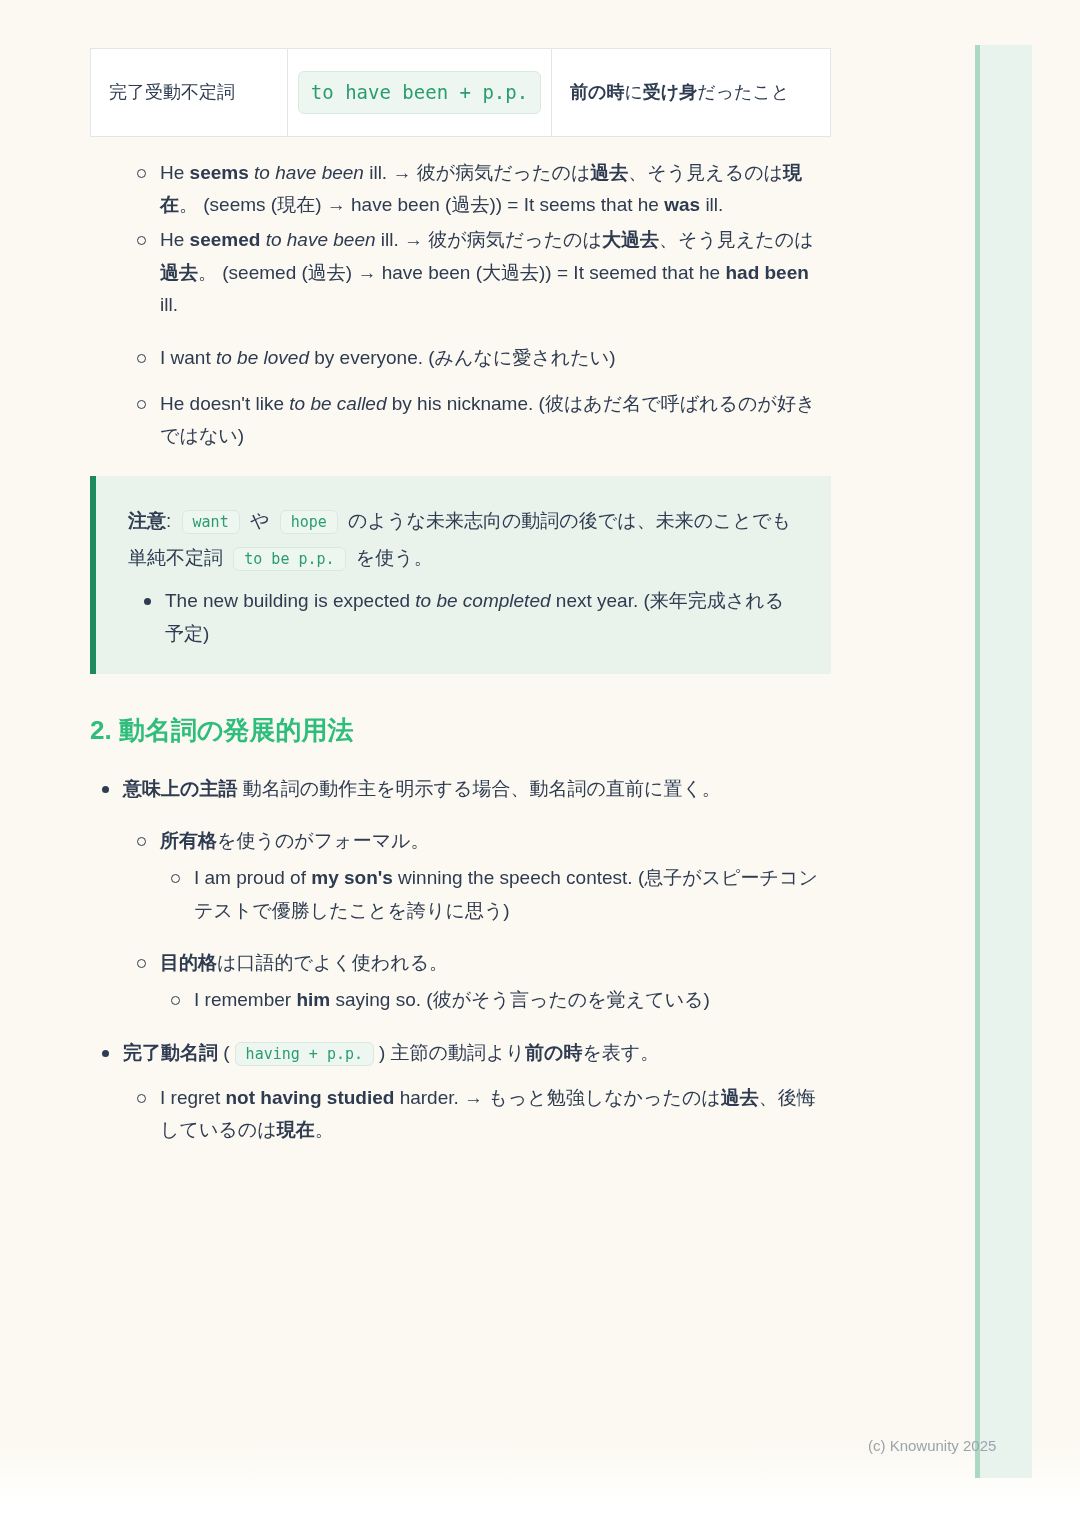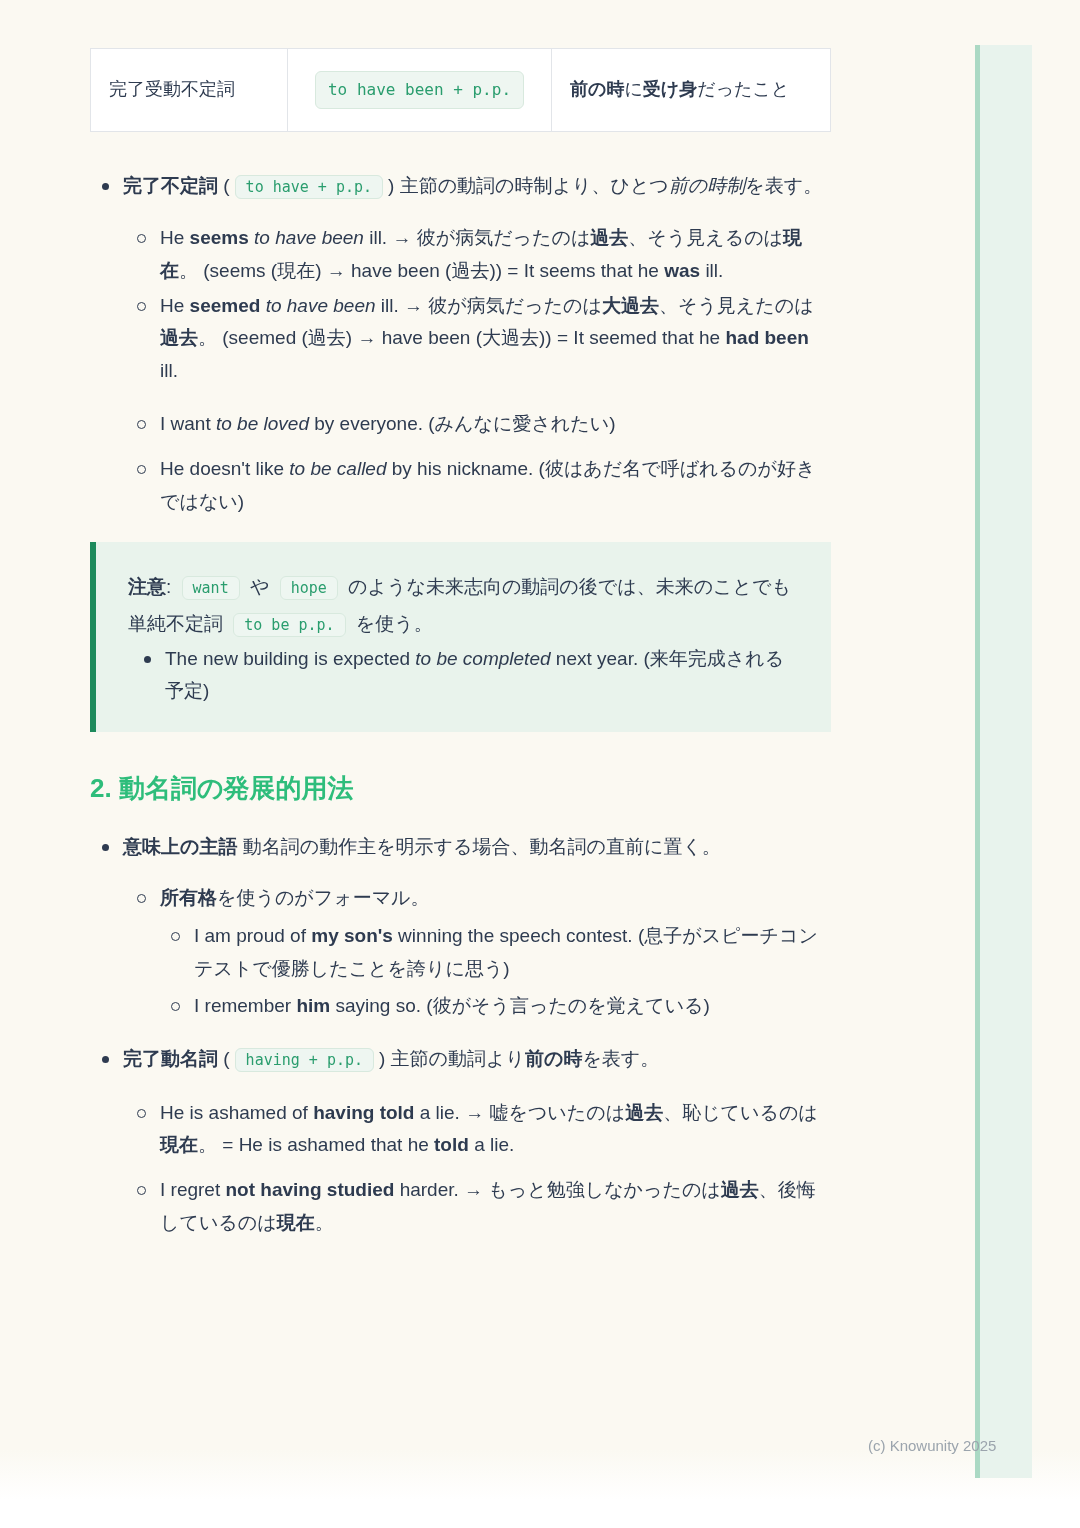--- a/index.html
+++ b/index.html
@@ -33,40 +33,40 @@
     font-family: "DejaVu Sans Mono", "Liberation Mono", monospace;
     font-size: 15px;
     color: var(--code-text, #2a9d6e);
     background: var(--code-bg, #eef6f1);
     border: 1px solid var(--code-border, #d8e9de);
     border-radius: 6px;
     padding: 2px 10px;
     margin: 0 5px;
     white-space: nowrap;
   }
-  .gcell.formula .chip { font-size: 16px; padding: 4px 12px; }
+  .gcell.formula .chip { font-size: 19px; padding: 4px 12px; }
   
   .li { display: flex; align-items: flex-start; }
   .marker { flex: none; border-radius: 50%; }
   .marker.disc { width: 7px; height: 7px; background: var(--text, #2e3b50); margin-top: 13px; }
   .marker.circle { width: 9px; height: 9px; border: 1.7px solid var(--text, #2e3b50); background: transparent; margin-top: 12px; }
   .li-text { margin-left: 14px; flex: 1; }
   .ind1 { padding-left: 12px; }
   .ind2 { padding-left: 47px; }
   .ind3 { padding-left: 81px; }
   strong { font-weight: 700; }
   em { font-style: italic; }
   
   .note-box {
     background: var(--note-bg, #e9f3ec);
     border-left: 6px solid var(--note-border, #1d8a5c);
     padding: 26px 30px 24px 32px;
   }
   .note-text { line-height: 1.95; }
-  .note-box .li { margin-top: 1px; padding-left: 16px; }
+  .note-box .li { margin-top: 9px; padding-left: 16px; }
   
   .section-heading { font-size: 26px; line-height: 1.25; font-weight: 700; color: var(--accent, #2ebd7b); }
   .watermark {
     position: absolute; top: 1437px; left: 868px;
     font-size: 15px; color: var(--watermark-color, #9ba4ad);
     white-space: nowrap;
   }
 </style>
 </head>
 <body>
@@ -76,24 +76,20 @@
 <div class="content">
 
   <div class="grammar-table">
     <div class="gcell term">完了受動不定詞</div>
     <div class="gcell formula">
       <code class="chip">to have been + p.p.</code>
     </div>
     <div class="gcell meaning"><strong>前の時</strong>に<strong>受け身</strong>だったこと</div>
   </div>
 
-  <div class="li ind1" style="margin-top:38px">
-    <span class="marker disc"></span>
-    <div class="li-text"><strong>完了不定詞</strong> (<code class="chip">to have + p.p.</code>) 主節の動詞の時制より、ひとつ<em>前の時制</em>を表す。</div>
-  </div>
   <div class="li ind2" style="margin-top:20px">
     <span class="marker circle"></span>
     <div class="li-text">He <strong>seems</strong> <em>to have been</em> ill. → 彼が病気だったのは<strong>過去</strong>、そう見えるのは<strong>現在</strong>。 (seems (現在) → have been (過去)) = It seems that he <strong>was</strong> ill.</div>
   </div>
   <div class="li ind2" style="margin-top:2px">
     <span class="marker circle"></span>
     <div class="li-text">He <strong>seemed</strong> <em>to have been</em> ill. → 彼が病気だったのは<strong>大過去</strong>、そう見えたのは<strong>過去</strong>。 (seemed (過去) → have been (大過去)) = It seemed that he <strong>had been</strong> ill.</div>
   </div>
 
   <div class="li ind2" style="margin-top:20px">
@@ -121,32 +117,32 @@
     <div class="li-text"><strong>意味上の主語</strong> 動名詞の動作主を明示する場合、動名詞の直前に置く。</div>
   </div>
   <div class="li ind2" style="margin-top:19px">
     <span class="marker circle"></span>
     <div class="li-text"><strong>所有格</strong>を使うのがフォーマル。</div>
   </div>
   <div class="li ind3" style="margin-top:5px">
     <span class="marker circle"></span>
     <div class="li-text">I am proud of <strong>my son's</strong> winning the speech contest. (息子がスピーチコンテストで優勝したことを誇りに思う)</div>
   </div>
+  <div class="li ind2" style="margin-top:19px">
+    <span class="marker circle"></span>
+    <div class="li-text"><strong>目的格</strong>は口語的でよく使われる。</div>
+  </div>
   <div class="li ind3" style="margin-top:5px">
     <span class="marker circle"></span>
     <div class="li-text">I remember <strong>him</strong> saying so. (彼がそう言ったのを覚えている)</div>
   </div>
 
   <div class="li ind1" style="margin-top:20px">
     <span class="marker disc"></span>
     <div class="li-text"><strong>完了動名詞</strong> (<code class="chip">having + p.p.</code>) 主節の動詞より<strong>前の時</strong>を表す。</div>
-  </div>
-  <div class="li ind2" style="margin-top:21px">
-    <span class="marker circle"></span>
-    <div class="li-text">He is ashamed of <strong>having told</strong> a lie. → 嘘をついたのは<strong>過去</strong>、恥じているのは<strong>現在</strong>。  = He is ashamed that he <strong>told</strong> a lie.</div>
   </div>
   <div class="li ind2" style="margin-top:12px">
     <span class="marker circle"></span>
     <div class="li-text">I regret <strong>not having studied</strong> harder. → もっと勉強しなかったのは<strong>過去</strong>、後悔しているのは<strong>現在</strong>。</div>
   </div>
 
 </div>
 
 <div class="watermark">(c) Knowunity 2025</div>
 

